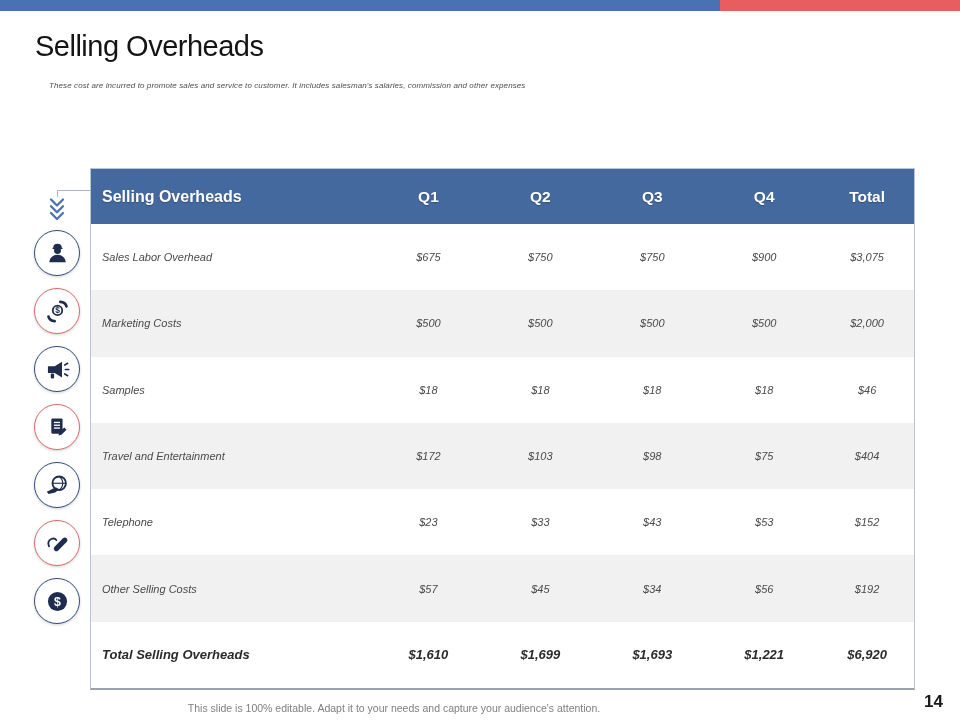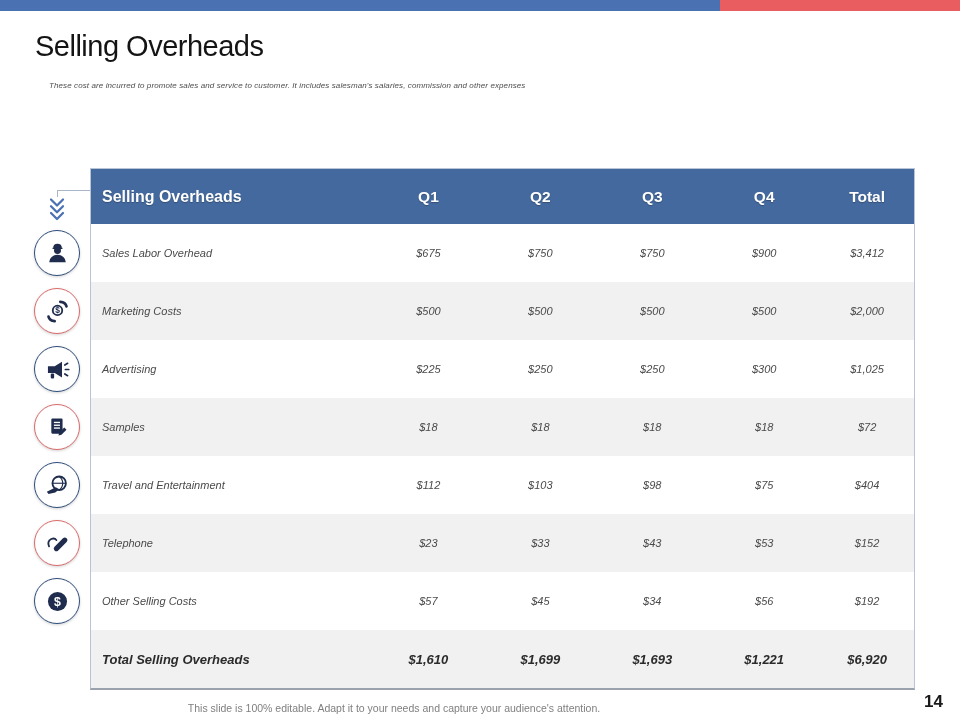--- a/index.html
+++ b/index.html
@@ -180,49 +180,41 @@
         <th>Total</th>
       </tr>
     </thead>
     <tbody>
       <tr>
         <td class="lbl">Sales Labor Overhead</td>
         <td>$675</td>
         <td>$750</td>
         <td>$750</td>
         <td>$900</td>
-        <td>$3,412</td>
+        <td>$3,075</td>
       </tr>
       <tr>
         <td class="lbl">Marketing Costs</td>
         <td>$500</td>
         <td>$500</td>
         <td>$500</td>
         <td>$500</td>
         <td>$2,000</td>
       </tr>
       <tr>
-        <td class="lbl">Advertising</td>
-        <td>$225</td>
-        <td>$250</td>
-        <td>$250</td>
-        <td>$300</td>
-        <td>$1,025</td>
-      </tr>
-      <tr>
         <td class="lbl">Samples</td>
         <td>$18</td>
         <td>$18</td>
         <td>$18</td>
         <td>$18</td>
-        <td>$72</td>
+        <td>$46</td>
       </tr>
       <tr>
         <td class="lbl">Travel and Entertainment</td>
-        <td>$112</td>
+        <td>$172</td>
         <td>$103</td>
         <td>$98</td>
         <td>$75</td>
         <td>$404</td>
       </tr>
       <tr>
         <td class="lbl">Telephone</td>
         <td>$23</td>
         <td>$33</td>
         <td>$43</td>

